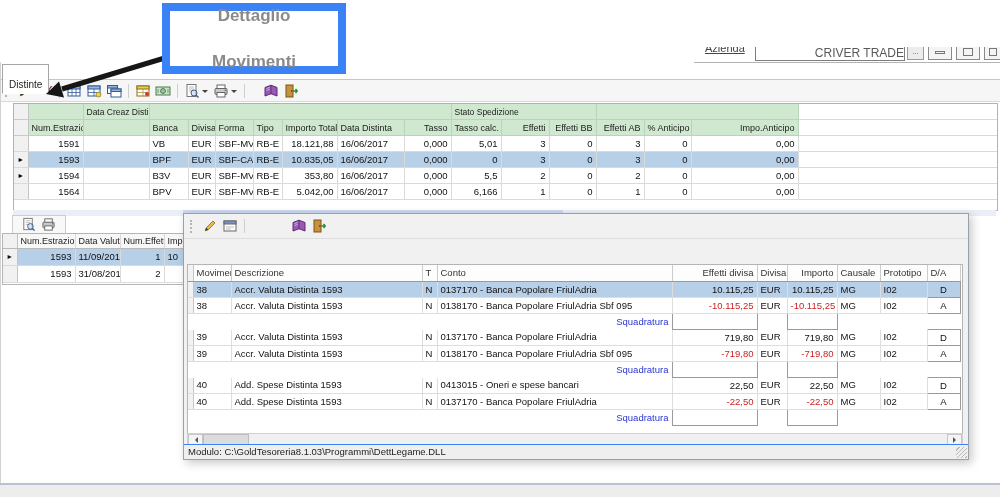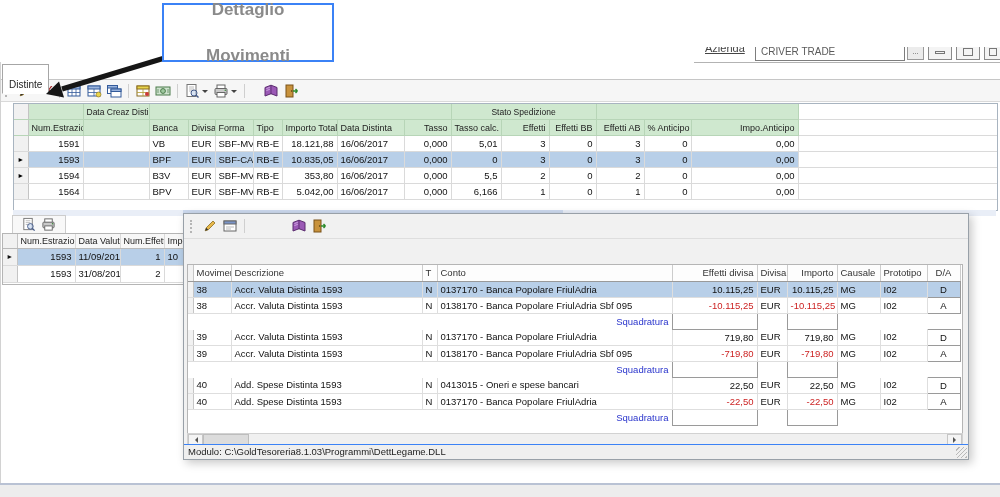--- a/index.html
+++ b/index.html
@@ -1,29 +1,29 @@
 <!DOCTYPE html>
 <html><head>
 <meta charset="utf-8">
 <style>
   html,body{margin:0;padding:0;}
   body{width:1000px;height:497px;position:relative;background:#fff;
        font-family:"Liberation Sans", sans-serif;overflow:hidden;
        -webkit-font-smoothing:antialiased;}
   .abs{position:absolute;}
   
-  .callout{left:162px;top:3px;width:168px;height:55px;border:2px solid #3b82f6;background:#fff;
+  .callout{left:162px;top:3px;width:168px;height:55px;border:8px solid #3b82f6;background:#fff;
            z-index:70;display:flex;flex-direction:column;align-items:center;justify-content:center;
            font-weight:bold;color:#8a8a8a;font-size:17px;line-height:1.25;gap:24px;}
   .arrow-svg{left:0;top:0;z-index:69;pointer-events:none;}
   
   .tbclip{left:695px;top:47px;width:305px;height:15px;overflow:hidden;}
   .tb-label{position:absolute;left:10px;top:-5px;font-size:11px;color:#444;text-decoration:underline;}
   .tb-box{position:absolute;left:60px;top:-9px;width:148px;height:21px;border:1px solid #7d7d7d;background:#fff;}
-  .tb-box span{display:block;margin:7px 0 0 5px;font-size:10px;color:#5a5a5a;}
+  .tb-box span{display:block;margin:7px 0 0 5px;font-size:12px;color:#5a5a5a;text-align:right;}
   .tb-more{position:absolute;left:212px;top:-8px;width:15px;height:19px;border:1px solid #9a9a9a;background:#ececec;}
   .tb-more span{display:block;margin-top:7px;text-align:center;font-size:8px;color:#555;}
   .wb{position:absolute;top:-9px;width:22px;height:20px;border:1px solid #8a8a8a;background:#f4f4f4;}
   .wb i{display:block;width:8px;height:6px;border:1px solid #777;margin:9px auto 0;}
   .tb-line{left:694px;top:62px;width:306px;height:1px;background:#b3b3b3;}
   
   .tab{left:2px;top:64px;height:14px;background:#fff;border:1px solid #a6a6a6;border-bottom:1px solid #fff;
        font-size:10px;color:#222;padding:14px 6px 0 6px;z-index:3;}
   .tabline{left:0;top:79px;width:1000px;height:1px;background:#c6c6c6;}
   .toolbar{left:0;top:80px;width:1000px;height:21px;background:#f6f6f6;border-bottom:1px solid #d9d9d9;
@@ -31,21 +31,21 @@
   .grip{width:3px;height:13px;border-left:2px dotted #b5b5b5;margin-right:5px;}
   .ico{width:16px;height:16px;display:inline-block;margin:0 2px;flex:none;}
   .ico svg{width:16px;height:16px;display:block;}
   .ico15 svg{width:15px;height:15px;}
   .sep{width:1px;height:14px;background:#cfcfcf;margin:0 4px;flex:none;}
   .kx{font:bold italic 10px "Liberation Sans",sans-serif;color:#a42222;margin:0 3px;}
   .caret{width:0;height:0;border:3px solid transparent;border-top-color:#444;margin:4px 3px 0 0;}
   
   table{border-collapse:collapse;table-layout:fixed;}
   td{overflow:hidden;white-space:nowrap;padding:0 3px;height:15px;font-size:9.5px;color:#111;line-height:14px;}
-  .r{text-align:right}.l{text-align:left}.c{text-align:center}
+  .r{text-align:right}.l{text-align:left}.c{text-align:left}
   .fil{border:0;background:#fff;}
   tr.sel td{background:#b8cfe8;}
   tr.sel td.fil{background:#fff;}
   
   .gridwrap{left:13px;top:103px;width:983px;height:106px;background:#fff;border:1px solid #a8b4c0;overflow:hidden;}
   .main-grid td{border-right:1px solid #dadada;border-bottom:1px solid #dadada;}
   .main-grid .gh{background:#cfe8cf;border-right:1px solid #b7d5b7;border-bottom:1px solid #b7d5b7;
                  font-size:9px;color:#222;height:14px;}
   .main-grid .mk{background:#f1f1f1;border-right:1px solid #c4c4c4;font-size:7px;text-align:center;color:#000;padding:0;}
   .mg-scroll{left:13px;top:210px;width:983px;height:6px;background:#e9eef7;}

